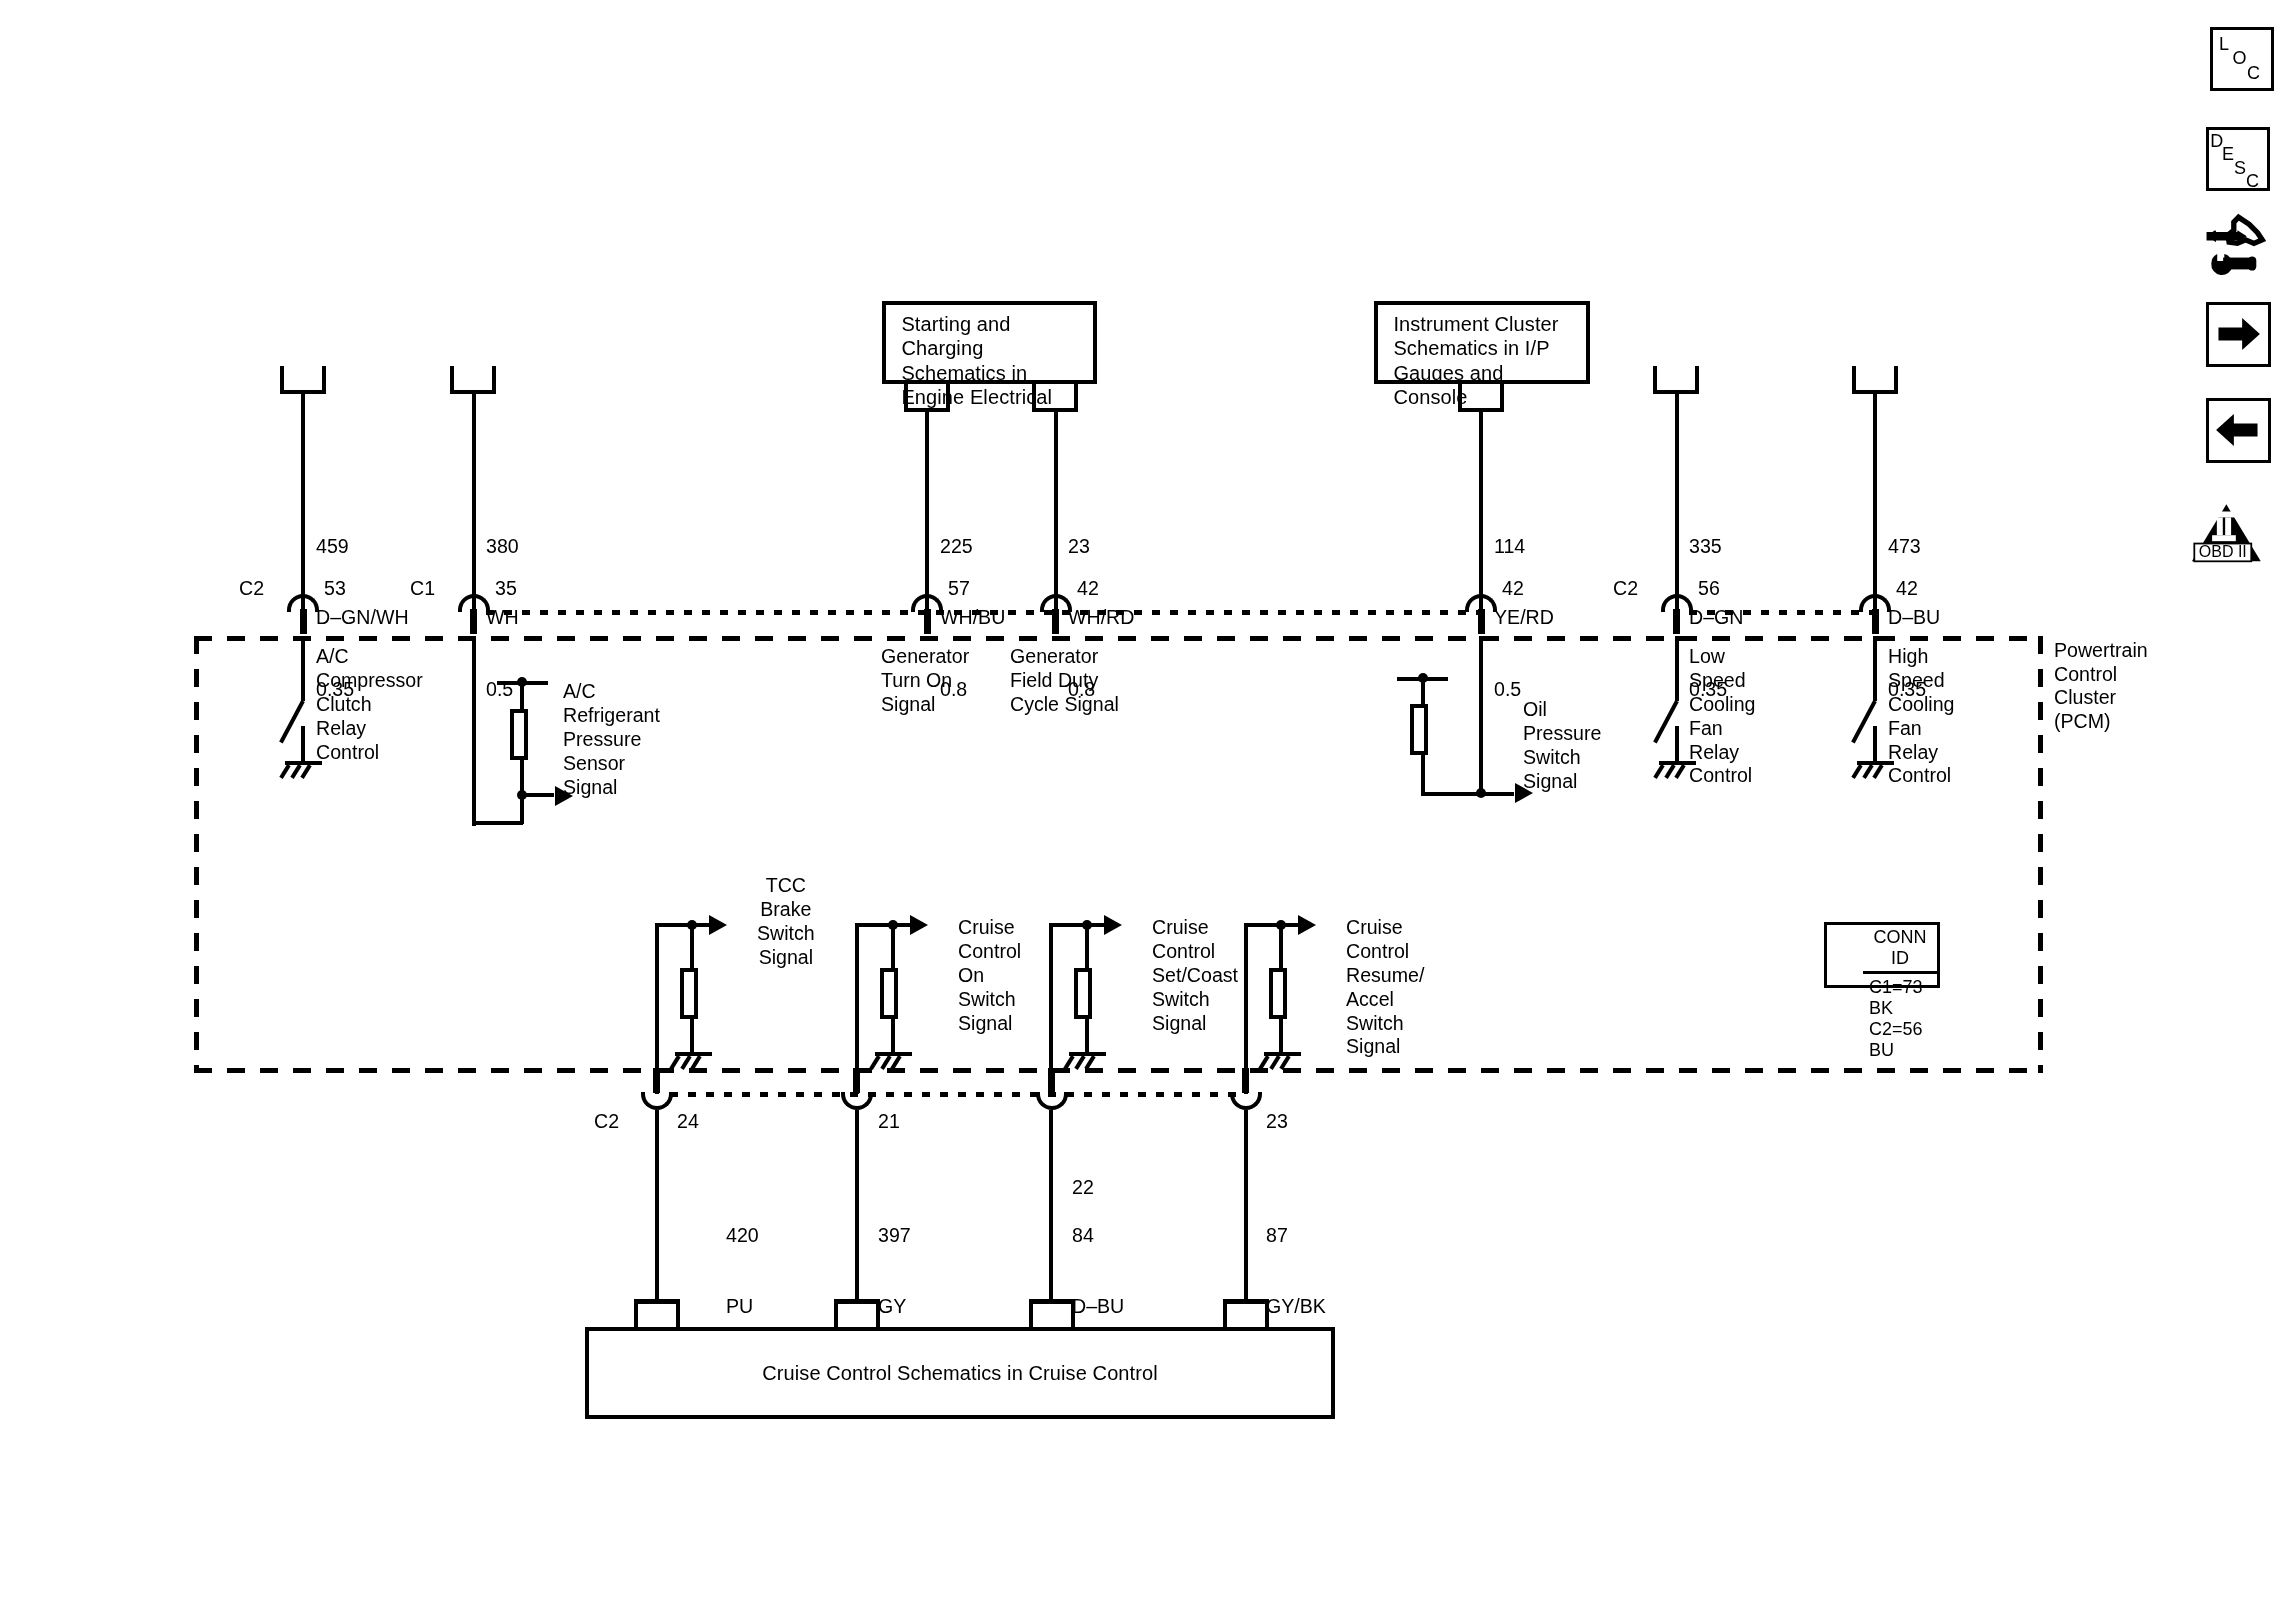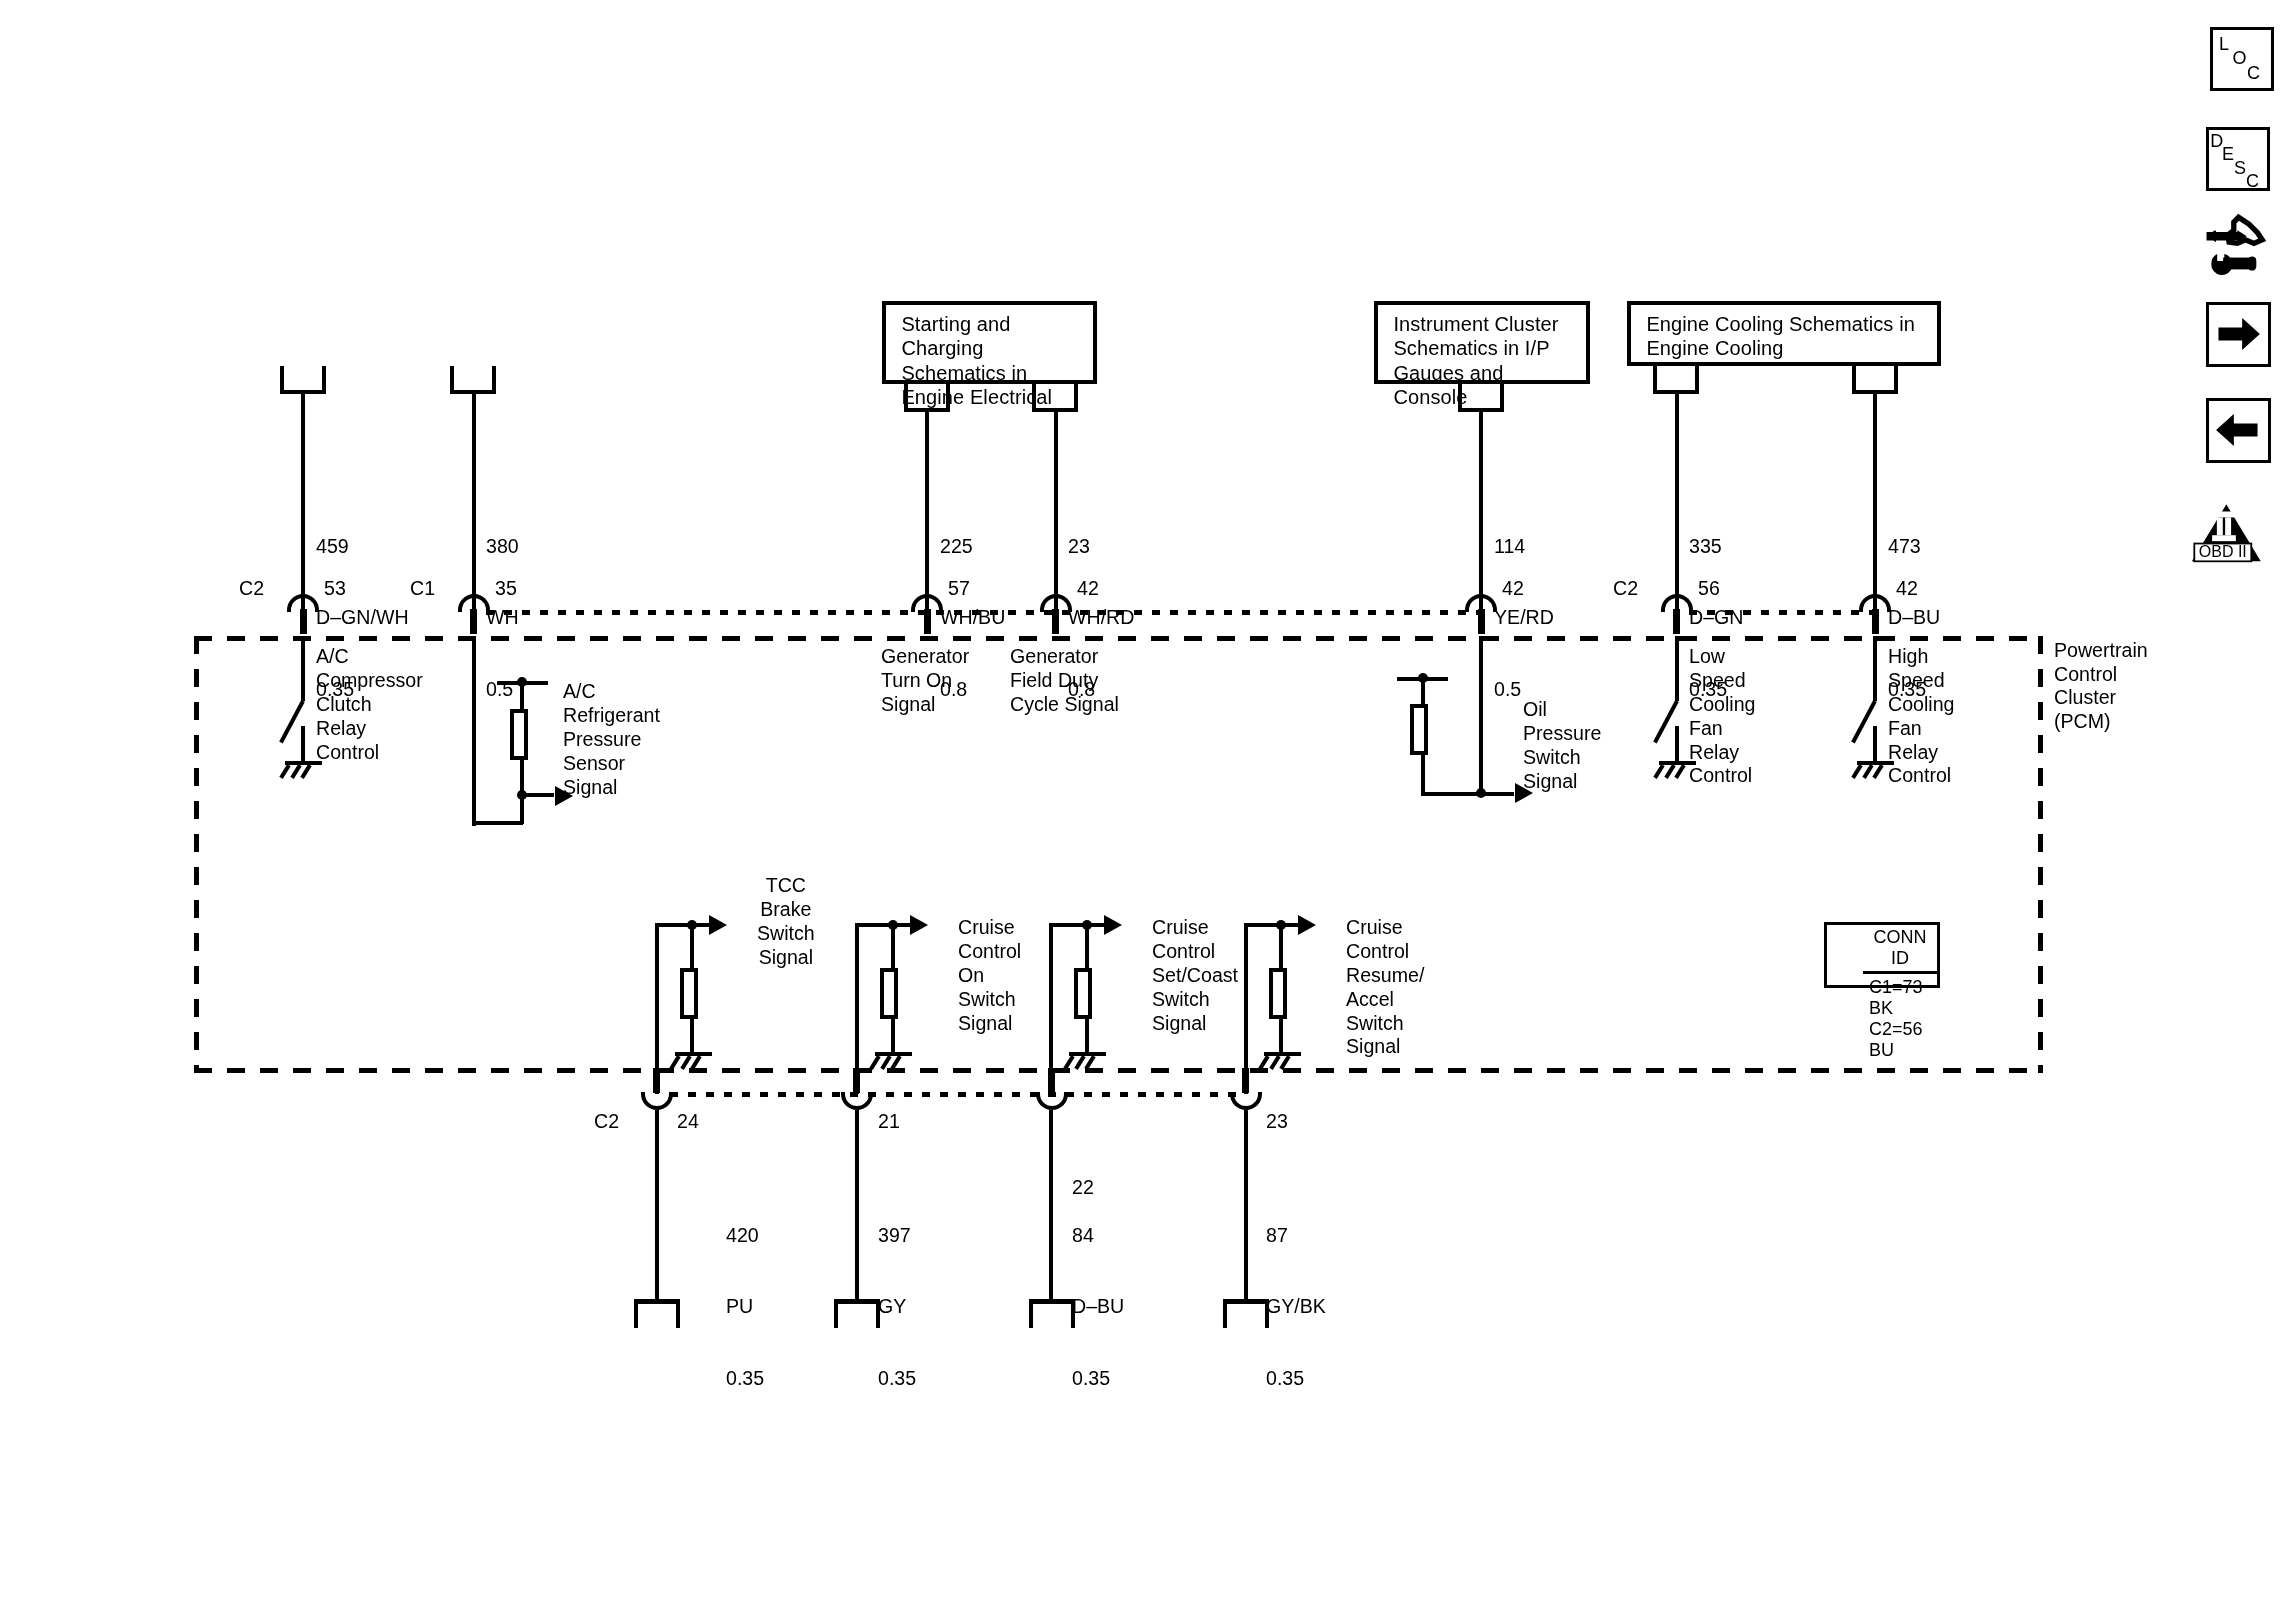--- a/index.html
+++ b/index.html
@@ -108,24 +108,20 @@
     <div class="txt">Instrument Cluster
 Schematics in I/P
 Gauges and Console</div>
   </div>
   <div class="staple" style="left:1458px;top:384px;width:46px;height:28.4px;">
       <i class="lft"></i>
       <i class="rgt"></i>
       <i class="bot"></i>
     </div>
 
-  <div class="refbox" style="left:1627px;top:301px;width:314px;height:65px;">
-    <div class="txt">Engine Cooling Schematics
-in Engine Cooling</div>
-  </div>
   <div class="staple" style="left:1653px;top:366px;width:46px;height:28.4px;">
       <i class="lft"></i>
       <i class="rgt"></i>
       <i class="bot"></i>
     </div>
   <div class="staple" style="left:1852px;top:366px;width:46px;height:28.4px;">
       <i class="lft"></i>
       <i class="rgt"></i>
       <i class="bot"></i>
     </div>
@@ -447,20 +443,23 @@
       <i class="lft"></i>
       <i class="rgt"></i>
       <i class="bot"></i>
     </div>
   <div class="staple up" style="left:1223px;top:1299px;width:46px;height:28.4px;">
       <i class="lft"></i>
       <i class="rgt"></i>
       <i class="bot"></i>
     </div>
 
+  <div class="refbox center" style="left:585px;top:1327px;width:750px;height:92px;">
+    <div class="txt">Cruise Control Schematics in Cruise Control</div>
+  </div>
 
   <div class="tbtn" style="left:2210px;top:27px;width:64px;height:64px;">
     <span class="diagtxt" style="left:6px;top:3.6px;">L</span>
     <span class="diagtxt" style="left:19.6px;top:18px;">O</span>
     <span class="diagtxt" style="left:34px;top:33px;">C</span>
   </div>
 
   <div class="tbtn" style="left:2206px;top:127px;width:64px;height:64px;">
     <span class="diagtxt" style="left:1.2px;top:1.2px;">D</span>
     <span class="diagtxt" style="left:13px;top:14.2px;">E</span>

